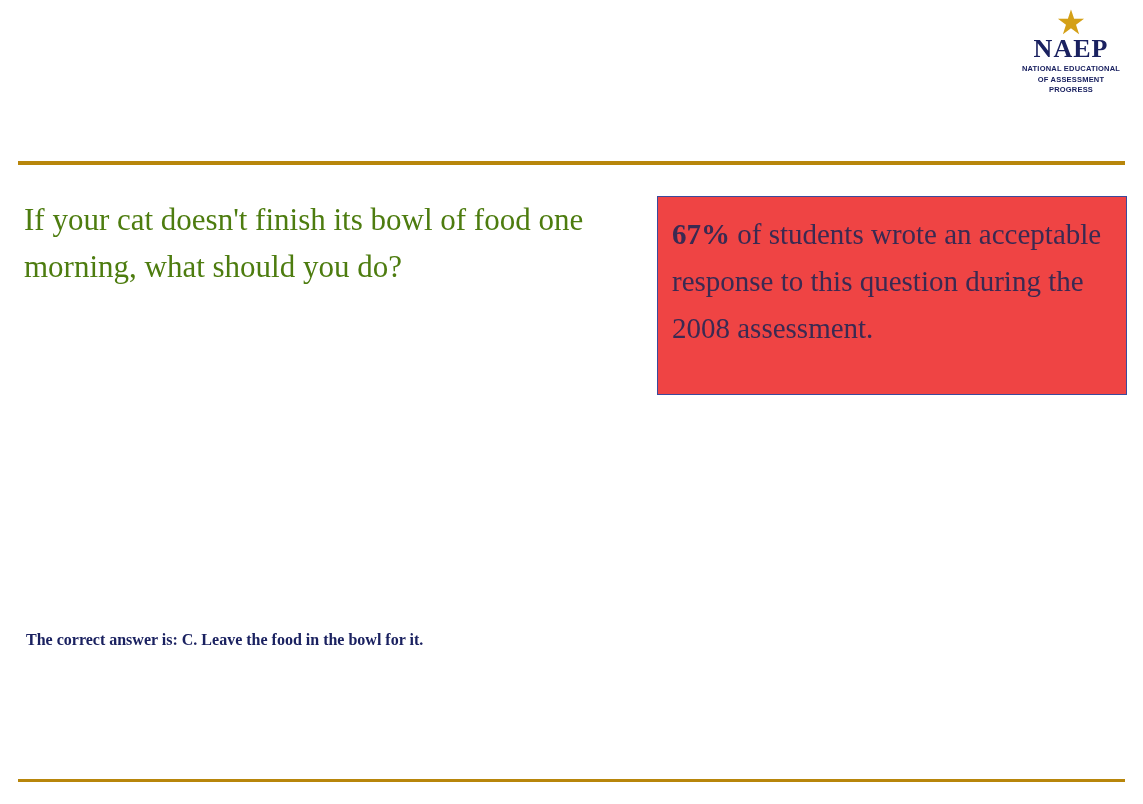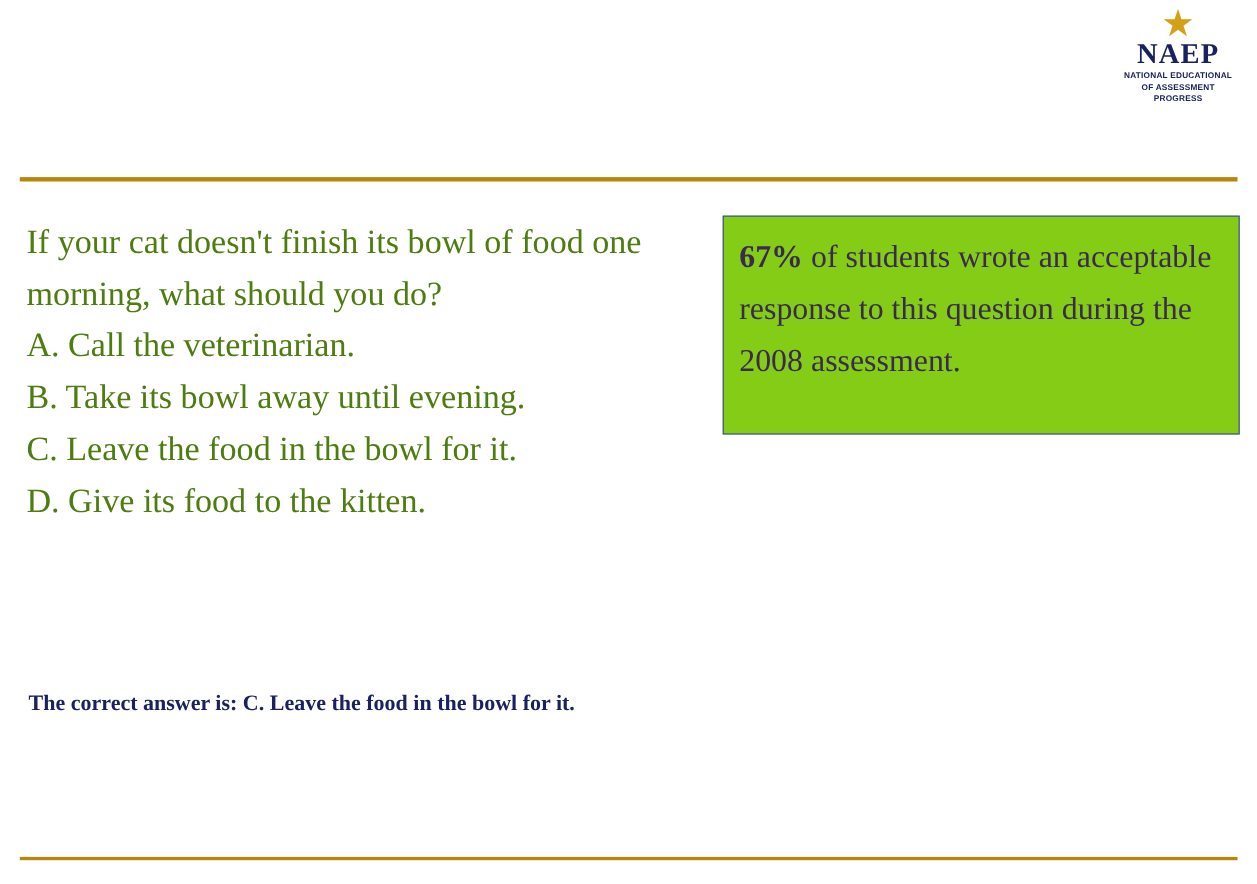--- a/index.html
+++ b/index.html
@@ -110,35 +110,35 @@
     white-space: nowrap;
   }
 
   .answer-note {
     position: absolute;
     left: 26px;
     top: 622px;
     width: 560px;
     font-family: "Liberation Serif", serif;
     font-weight: bold;
-    font-size: 20px;
+    font-size: 16px;
     line-height: 35px;
     color: #1a2160;
   }
 
   
   .callout {
     position: absolute;
     left: 657px;
     top: 196px;
     width: 470px;
     height: 199px;
     box-sizing: border-box;
     border: 1.5px solid #3b4a9c;
-    background: #84cc16;
+    background: #ef4444;
     padding: 14px 18px 0 14px;
   }
   .callout-text {
     font-family: "Liberation Serif", serif;
     font-size: 29px;
     line-height: 47px;
     color: #3a2a52;
   }
   .callout-text .pct {
     font-weight: bold;
@@ -156,26 +156,20 @@
     <span class="naep">NAEP</span>
     <span class="tag">NATIONAL EDUCATIONAL</span>
     <span class="tag">OF ASSESSMENT</span>
     <span class="tag">PROGRESS</span>
   </div>
 
   <div class="header-rule"></div>
 
   <div class="question-block">
     <p class="question-stem">If your cat doesn't finish its bowl of food one morning, what should you do?</p>
-    <ul class="choices">
-      <li>A. Call the veterinarian.</li>
-      <li>B. Take its bowl away until evening.</li>
-      <li>C. Leave the food in the bowl for it.</li>
-      <li>D. Give its food to the kitten.</li>
-    </ul>
   </div>
 
   <div class="answer-note">The correct answer is: C. Leave the food in the bowl for it.</div>
 
   <div class="callout">
     <div class="callout-text"><span class="pct">67%</span><span> of students wrote an acceptable response to this question during the 2008 assessment.</span></div>
   </div>
 
   <div class="footer-rule"></div>
 

